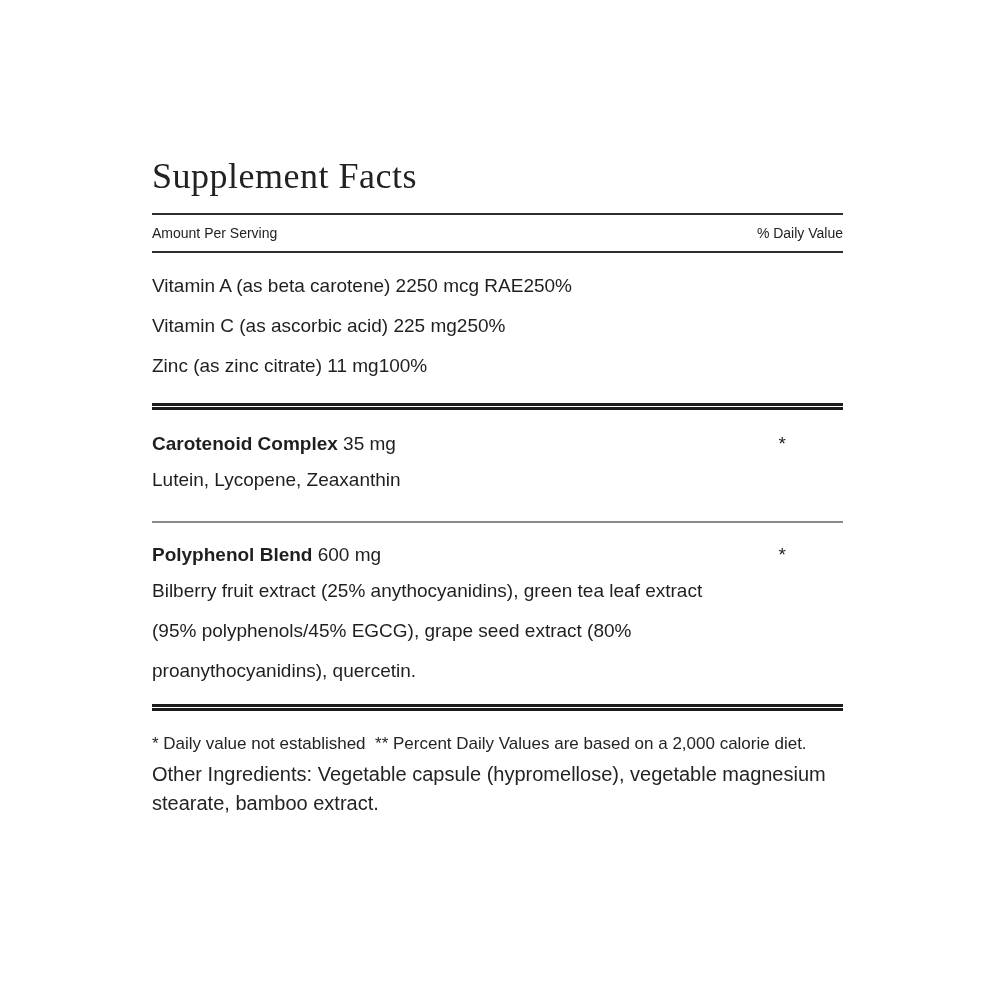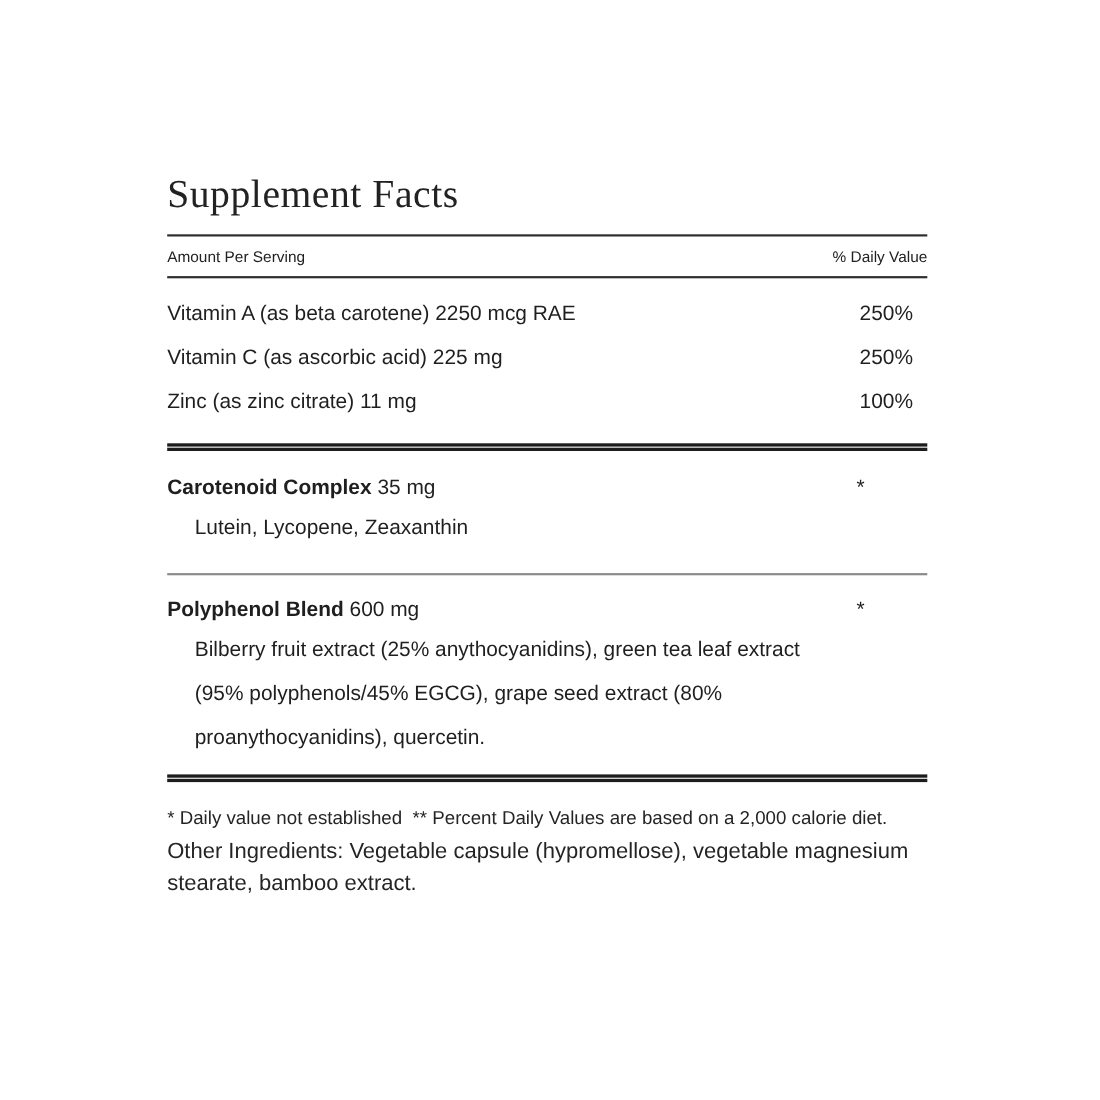--- a/index.html
+++ b/index.html
@@ -36,21 +36,21 @@
     display: flex;
     justify-content: space-between;
     align-items: center;
     height: 36px;
     font-size: 14px;
     color: #222222;
   }
   .nutrient-rows { margin-top: 13px; }
   .nutrient-row {
     display: flex;
-    justify-content: space-between;
+    justify-content: flex-start;
     align-items: center;
     height: 40px;
     font-size: 19px;
   }
   .nutrient-row .dv { padding-right: 13px; }
   .bar-thick {
     height: 7px;
     box-sizing: border-box;
     border-top: 3px solid #1c1c1c;
     border-bottom: 3px solid #1c1c1c;
@@ -64,21 +64,20 @@
     align-items: baseline;
     line-height: 24px;
     font-size: 19px;
   }
   .blend-name { font-weight: 700; }
   .blend-star { padding-right: 57px; font-size: 19px; }
   .blend-1 { padding-top: 22px; }
   .blend-2 { padding-top: 20px; }
   .blend-desc {
     margin-top: 4px;
-    margin-left: 25px;
     font-size: 19px;
     line-height: 40px;
     max-width: 560px;
   }
   .rule-mid {
     border: none;
     border-top: 2px solid #8a8a8a;
     margin: 21px 0 0 0;
   }
   .bar-2 { margin-top: 13px; }

